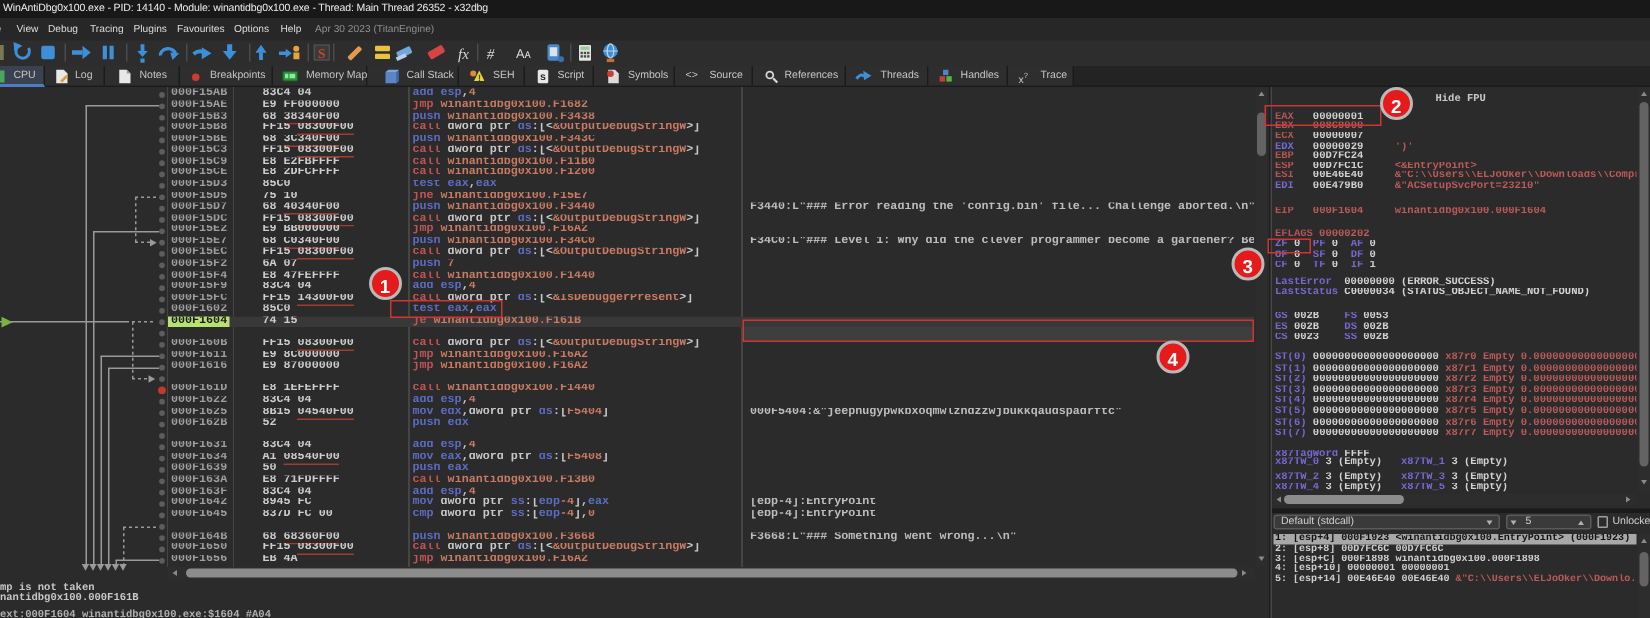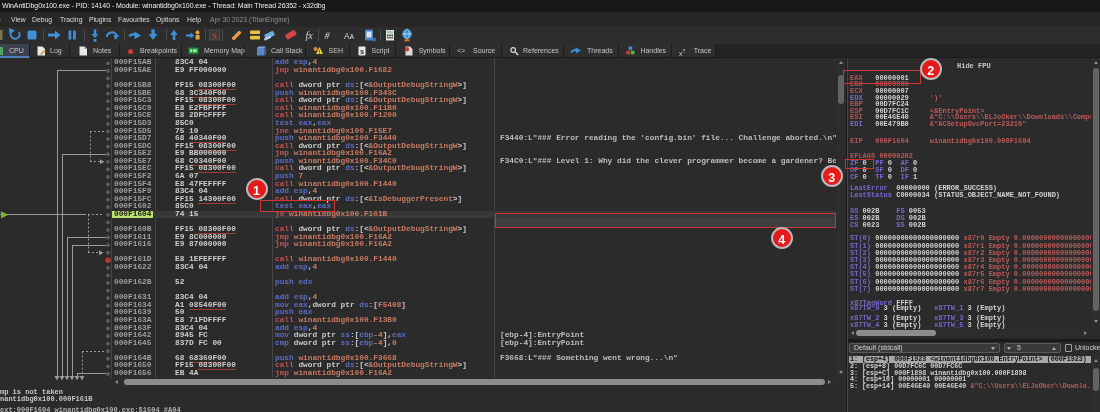--- a/index.html
+++ b/index.html
@@ -266,20 +266,21 @@
       <circle cx="108" cy="278.0" r="1.9" fill="#5d5d5d"></circle>
       <circle cx="108" cy="285.6" r="1.9" fill="#5d5d5d"></circle>
       <circle cx="108" cy="293.2" r="1.9" fill="#5d5d5d"></circle>
       <circle cx="108" cy="300.7" r="1.9" fill="#5d5d5d"></circle>
       <circle cx="108" cy="308.3" r="1.9" fill="#5d5d5d"></circle>
       <circle cx="108" cy="315.9" r="1.9" fill="#5d5d5d"></circle>
     </svg>
 <div style="position:absolute;left:495px;top:212.5px;width:341px;height:15px;background:#3e3e3e"></div>
 <div class="dr" style="top:59.4px"><i class="ac">000F15AB</i><i class="bc">83C4 04</i><i class="dc"><i class="m">add </i><i class="m">esp</i><i class="w">,</i><i class="s">4</i></i></div>
     <div class="dr" style="top:67.0px"><i class="ac">000F15AE</i><i class="bc">E9 FF000000</i><i class="dc"><i class="j">jmp </i><i class="s">winantidbg0x100.F1682</i></i></div>
+    <div class="dr" style="top:74.5px"><i class="ac">000F15B3</i><i class="bc">68 <i class="u">38340F00</i></i><i class="dc"><i class="m">push </i><i class="s">winantidbg0x100.F3438</i></i></div>
     <div class="dr" style="top:82.1px"><i class="ac">000F15B8</i><i class="bc">FF15 <i class="u">08300F00</i></i><i class="dc"><i class="j">call </i><i class="w">dword ptr </i><i class="m">ds</i><i class="w">:[&lt;</i><i class="s">&amp;OutputDebugStringW</i><i class="w">&gt;]</i></i></div>
     <div class="dr" style="top:89.7px"><i class="ac">000F15BE</i><i class="bc">68 <i class="u">3C340F00</i></i><i class="dc"><i class="m">push </i><i class="s">winantidbg0x100.F343C</i></i></div>
     <div class="dr" style="top:97.3px"><i class="ac">000F15C3</i><i class="bc">FF15 <i class="u">08300F00</i></i><i class="dc"><i class="j">call </i><i class="w">dword ptr </i><i class="m">ds</i><i class="w">:[&lt;</i><i class="s">&amp;OutputDebugStringW</i><i class="w">&gt;]</i></i></div>
     <div class="dr" style="top:104.8px"><i class="ac">000F15C9</i><i class="bc">E8 E2FBFFFF</i><i class="dc"><i class="j">call </i><i class="s">winantidbg0x100.F11B0</i></i></div>
     <div class="dr" style="top:112.4px"><i class="ac">000F15CE</i><i class="bc">E8 2DFCFFFF</i><i class="dc"><i class="j">call </i><i class="s">winantidbg0x100.F1200</i></i></div>
     <div class="dr" style="top:120.0px"><i class="ac">000F15D3</i><i class="bc">85C0</i><i class="dc"><i class="m">test </i><i class="m">eax</i><i class="w">,</i><i class="m">eax</i></i></div>
     <div class="dr" style="top:127.6px"><i class="ac">000F15D5</i><i class="bc">75 10</i><i class="dc"><i class="j">jne </i><i class="s">winantidbg0x100.F15E7</i></i></div>
     <div class="dr" style="top:135.2px"><i class="ac">000F15D7</i><i class="bc">68 <i class="u">40340F00</i></i><i class="dc"><i class="m">push </i><i class="s">winantidbg0x100.F3440</i></i><i class="cm" style="left:500px">F3440:L"### Error reading the 'config.bin' file... Challenge aborted.\n"</i></div>
     <div class="dr" style="top:142.7px"><i class="ac">000F15DC</i><i class="bc">FF15 <i class="u">08300F00</i></i><i class="dc"><i class="j">call </i><i class="w">dword ptr </i><i class="m">ds</i><i class="w">:[&lt;</i><i class="s">&amp;OutputDebugStringW</i><i class="w">&gt;]</i></i></div>
     <div class="dr" style="top:150.3px"><i class="ac">000F15E2</i><i class="bc">E9 BB000000</i><i class="dc"><i class="j">jmp </i><i class="s">winantidbg0x100.F16A2</i></i></div>
@@ -289,20 +290,21 @@
     <div class="dr" style="top:180.6px"><i class="ac">000F15F4</i><i class="bc">E8 47FEFFFF</i><i class="dc"><i class="j">call </i><i class="s">winantidbg0x100.F1440</i></i></div>
     <div class="dr" style="top:188.2px"><i class="ac">000F15F9</i><i class="bc">83C4 04</i><i class="dc"><i class="m">add </i><i class="m">esp</i><i class="w">,</i><i class="s">4</i></i></div>
     <div class="dr" style="top:195.8px"><i class="ac">000F15FC</i><i class="bc">FF15 <i class="u">14300F00</i></i><i class="dc"><i class="j">call </i><i class="w">dword ptr </i><i class="m">ds</i><i class="w">:[&lt;</i><i class="s">&amp;IsDebuggerPresent</i><i class="w">&gt;]</i></i></div>
     <div class="dr" style="top:203.3px"><i class="ac">000F1602</i><i class="bc">85C0</i><i class="dc"><i class="m">test </i><i class="m">eax</i><i class="w">,</i><i class="m">eax</i></i></div>
     <div class="dr" style="top:210.9px"><i class="hlrow"></i><i class="ac"><i class="ah">000F1604</i></i><i class="bc">74 15</i><i class="dc"><i class="j">je </i><i class="s">winantidbg0x100.F161B</i></i></div>
     <div class="dr" style="top:226.1px"><i class="ac">000F160B</i><i class="bc">FF15 <i class="u">08300F00</i></i><i class="dc"><i class="j">call </i><i class="w">dword ptr </i><i class="m">ds</i><i class="w">:[&lt;</i><i class="s">&amp;OutputDebugStringW</i><i class="w">&gt;]</i></i></div>
     <div class="dr" style="top:233.6px"><i class="ac">000F1611</i><i class="bc">E9 8C000000</i><i class="dc"><i class="j">jmp </i><i class="s">winantidbg0x100.F16A2</i></i></div>
     <div class="dr" style="top:241.2px"><i class="ac">000F1616</i><i class="bc">E9 87000000</i><i class="dc"><i class="j">jmp </i><i class="s">winantidbg0x100.F16A2</i></i></div>
     <div class="dr" style="top:256.4px"><i class="ac">000F161D</i><i class="bc">E8 1EFEFFFF</i><i class="dc"><i class="j">call </i><i class="s">winantidbg0x100.F1440</i></i></div>
     <div class="dr" style="top:263.9px"><i class="ac">000F1622</i><i class="bc">83C4 04</i><i class="dc"><i class="m">add </i><i class="m">esp</i><i class="w">,</i><i class="s">4</i></i></div>
+    <div class="dr" style="top:271.5px"><i class="ac">000F1625</i><i class="bc">8B15 <i class="u">04540F00</i></i><i class="dc"><i class="m">mov </i><i class="m">edx</i><i class="w">,dword ptr </i><i class="m">ds</i><i class="w">:[</i><i class="s">F5404</i><i class="w">]</i></i><i class="cm" style="left:500px">000F5404:&amp;"jeepnugypwkbxoqmwlzndzzwjbukkqaudspadrftc"</i></div>
     <div class="dr" style="top:279.1px"><i class="ac">000F162B</i><i class="bc">52</i><i class="dc"><i class="m">push </i><i class="m">edx</i></i></div>
     <div class="dr" style="top:294.2px"><i class="ac">000F1631</i><i class="bc">83C4 04</i><i class="dc"><i class="m">add </i><i class="m">esp</i><i class="w">,</i><i class="s">4</i></i></div>
     <div class="dr" style="top:301.8px"><i class="ac">000F1634</i><i class="bc">A1 <i class="u">08540F00</i></i><i class="dc"><i class="m">mov </i><i class="m">eax</i><i class="w">,dword ptr </i><i class="m">ds</i><i class="w">:[</i><i class="s">F5408</i><i class="w">]</i></i></div>
     <div class="dr" style="top:309.4px"><i class="ac">000F1639</i><i class="bc">50</i><i class="dc"><i class="m">push </i><i class="m">eax</i></i></div>
     <div class="dr" style="top:316.9px"><i class="ac">000F163A</i><i class="bc">E8 71FDFFFF</i><i class="dc"><i class="j">call </i><i class="s">winantidbg0x100.F13B0</i></i></div>
     <div class="dr" style="top:324.5px"><i class="ac">000F163F</i><i class="bc">83C4 04</i><i class="dc"><i class="m">add </i><i class="m">esp</i><i class="w">,</i><i class="s">4</i></i></div>
     <div class="dr" style="top:332.1px"><i class="ac">000F1642</i><i class="bc">8945 FC</i><i class="dc"><i class="m">mov </i><i class="w">dword ptr </i><i class="m">ss</i><i class="w">:[</i><i class="m">ebp</i><i class="s">-4</i><i class="w">],</i><i class="m">eax</i></i><i class="cm" style="left:500px">[ebp-4]:EntryPoint</i></div>
     <div class="dr" style="top:339.7px"><i class="ac">000F1645</i><i class="bc">837D FC 00</i><i class="dc"><i class="m">cmp </i><i class="w">dword ptr </i><i class="m">ss</i><i class="w">:[</i><i class="m">ebp</i><i class="s">-4</i><i class="w">],</i><i class="s">0</i></i><i class="cm" style="left:500px">[ebp-4]:EntryPoint</i></div>
     <div class="dr" style="top:354.8px"><i class="ac">000F164B</i><i class="bc">68 <i class="u">68360F00</i></i><i class="dc"><i class="m">push </i><i class="s">winantidbg0x100.F3668</i></i><i class="cm" style="left:500px">F3668:L"### Something went wrong...\n"</i></div>
     <div class="dr" style="top:362.4px"><i class="ac">000F1650</i><i class="bc">FF15 <i class="u">08300F00</i></i><i class="dc"><i class="j">call </i><i class="w">dword ptr </i><i class="m">ds</i><i class="w">:[&lt;</i><i class="s">&amp;OutputDebugStringW</i><i class="w">&gt;]</i></i></div>

